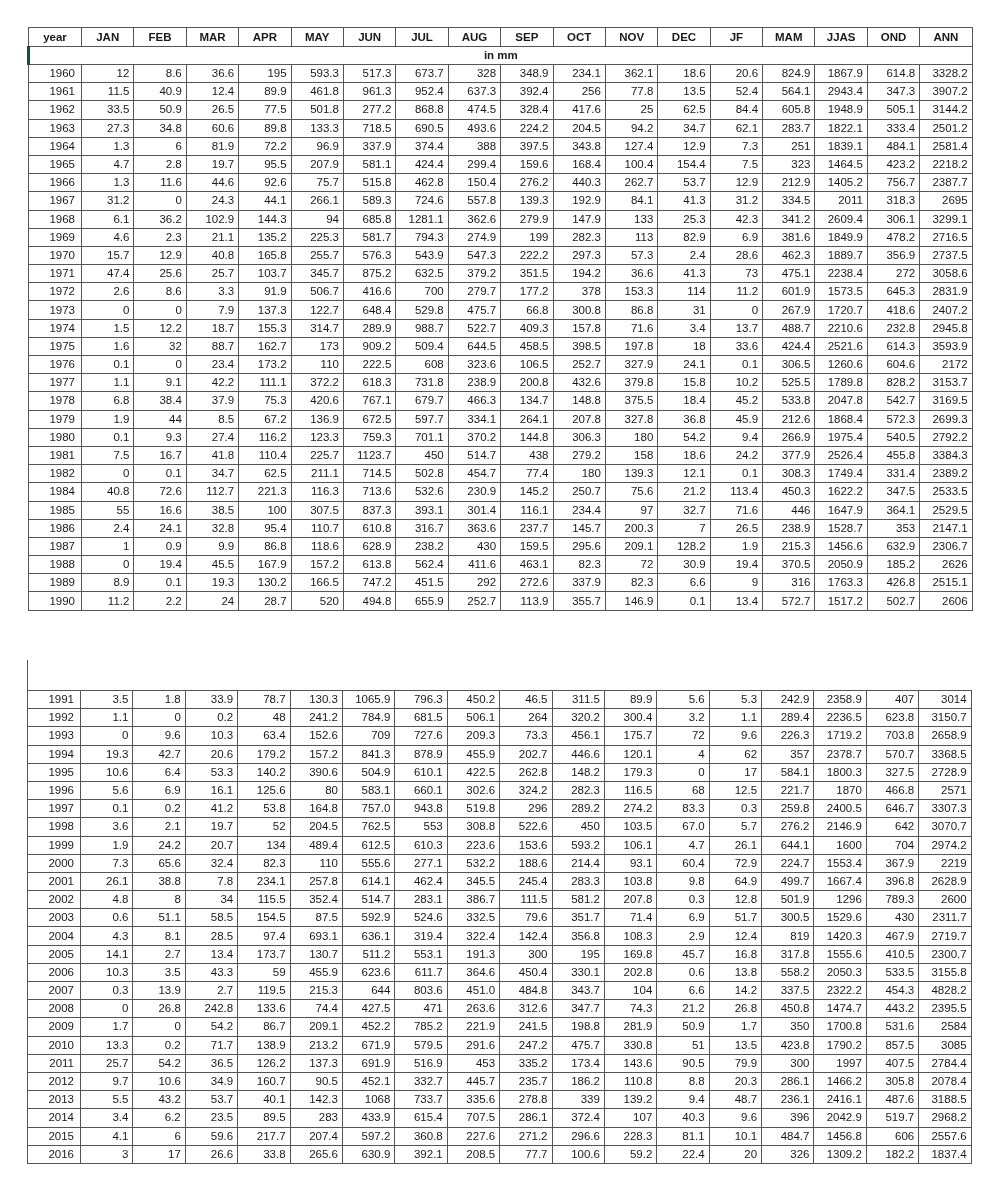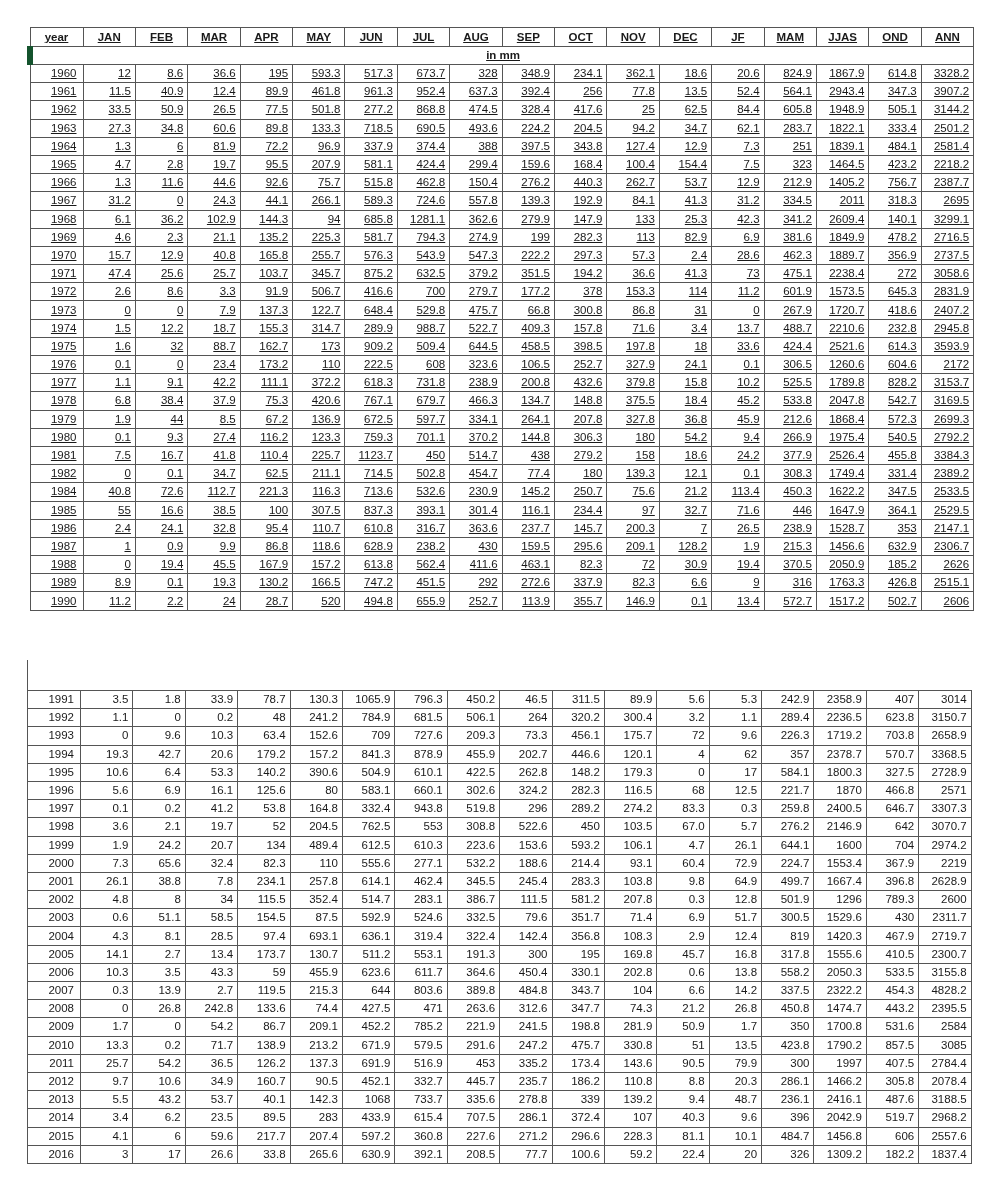--- a/index.html
+++ b/index.html
@@ -3,23 +3,23 @@
 <meta charset="utf-8">
 <style>
   html, body { margin:0; padding:0; background:#ffffff; }
   body { width:1000px; height:1180px; position:relative; overflow:hidden;
          font-family:"Liberation Sans", sans-serif; color:#1a1a1a; }
   table { border-collapse:collapse; position:absolute; left:27px; table-layout:fixed; }
   td, th { border:1px solid #555; font-size:11.5px; padding:0 4px; height:17.2px; line-height:17px;
            text-align:right; white-space:nowrap; overflow:hidden; }
   th { font-weight:bold; text-align:center; height:18px; }
   col.c-year { width:53px; } col.c-m { width:52.4px; } col.c-s { width:52.4px; }
-  #t1 { top:27px;text-decoration:underline; }
+  #t1 { top:27px; }
   #t2 { top:690px;padding-left:40px; }
-  .unit-row td { text-align:center; font-weight:bold; border-left:6px solid #14532d; border-right:1px solid #555; height:17px; }
+  .unit-row td { text-align:center; font-weight:bold; border-left:3px solid #14532d; border-right:1px solid #555; height:17px; }
   .gap-block { position:absolute; left:27px; top:660px; width:1px; height:30px; background:#555; }
   td.yr { text-align:right; padding-right:6px;margin-top:33px; }
 </style>
 </head>
 <body>
 
 <table id="t1">
   <colgroup>
     <col class="c-year">
       <col class="c-m">
@@ -236,21 +236,21 @@
         <td>685.8</td>
         <td>1281.1</td>
         <td>362.6</td>
         <td>279.9</td>
         <td>147.9</td>
         <td>133</td>
         <td>25.3</td>
         <td>42.3</td>
         <td>341.2</td>
         <td>2609.4</td>
-        <td>140.1</td>
+        <td>306.1</td>
         <td>3299.1</td>
       </tr>
       <tr>
         <td class="yr">1969</td>
         <td>4.6</td>
         <td>2.3</td>
         <td>21.1</td>
         <td>135.2</td>
         <td>225.3</td>
         <td>581.7</td>
@@ -813,21 +813,21 @@
         <td>466.8</td>
         <td>2571</td>
       </tr>
       <tr>
         <td class="yr">1997</td>
         <td>0.1</td>
         <td>0.2</td>
         <td>41.2</td>
         <td>53.8</td>
         <td>164.8</td>
-        <td>332.4</td>
+        <td>757.0</td>
         <td>943.8</td>
         <td>519.8</td>
         <td>296</td>
         <td>289.2</td>
         <td>274.2</td>
         <td>83.3</td>
         <td>0.3</td>
         <td>259.8</td>
         <td>2400.5</td>
         <td>646.7</td>
@@ -1015,21 +1015,21 @@
       </tr>
       <tr>
         <td class="yr">2007</td>
         <td>0.3</td>
         <td>13.9</td>
         <td>2.7</td>
         <td>119.5</td>
         <td>215.3</td>
         <td>644</td>
         <td>803.6</td>
-        <td>389.8</td>
+        <td>451.0</td>
         <td>484.8</td>
         <td>343.7</td>
         <td>104</td>
         <td>6.6</td>
         <td>14.2</td>
         <td>337.5</td>
         <td>2322.2</td>
         <td>454.3</td>
         <td>4828.2</td>
       </tr>

